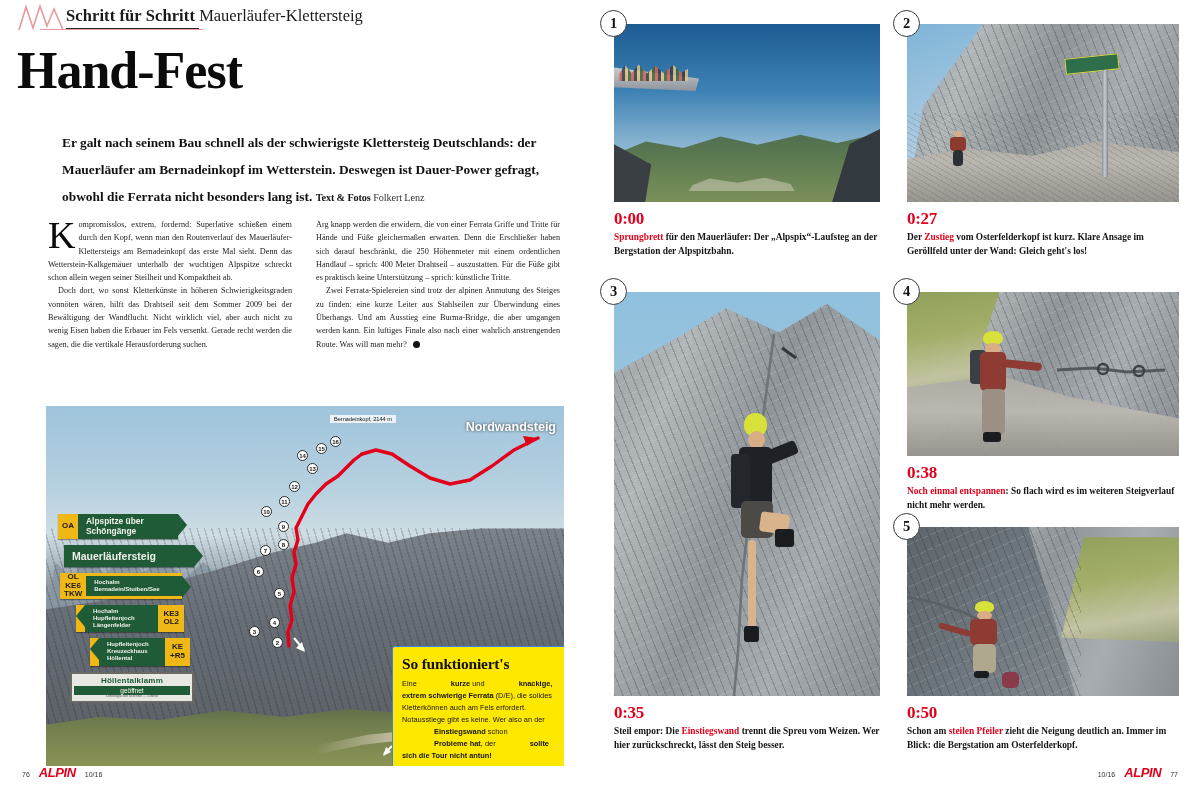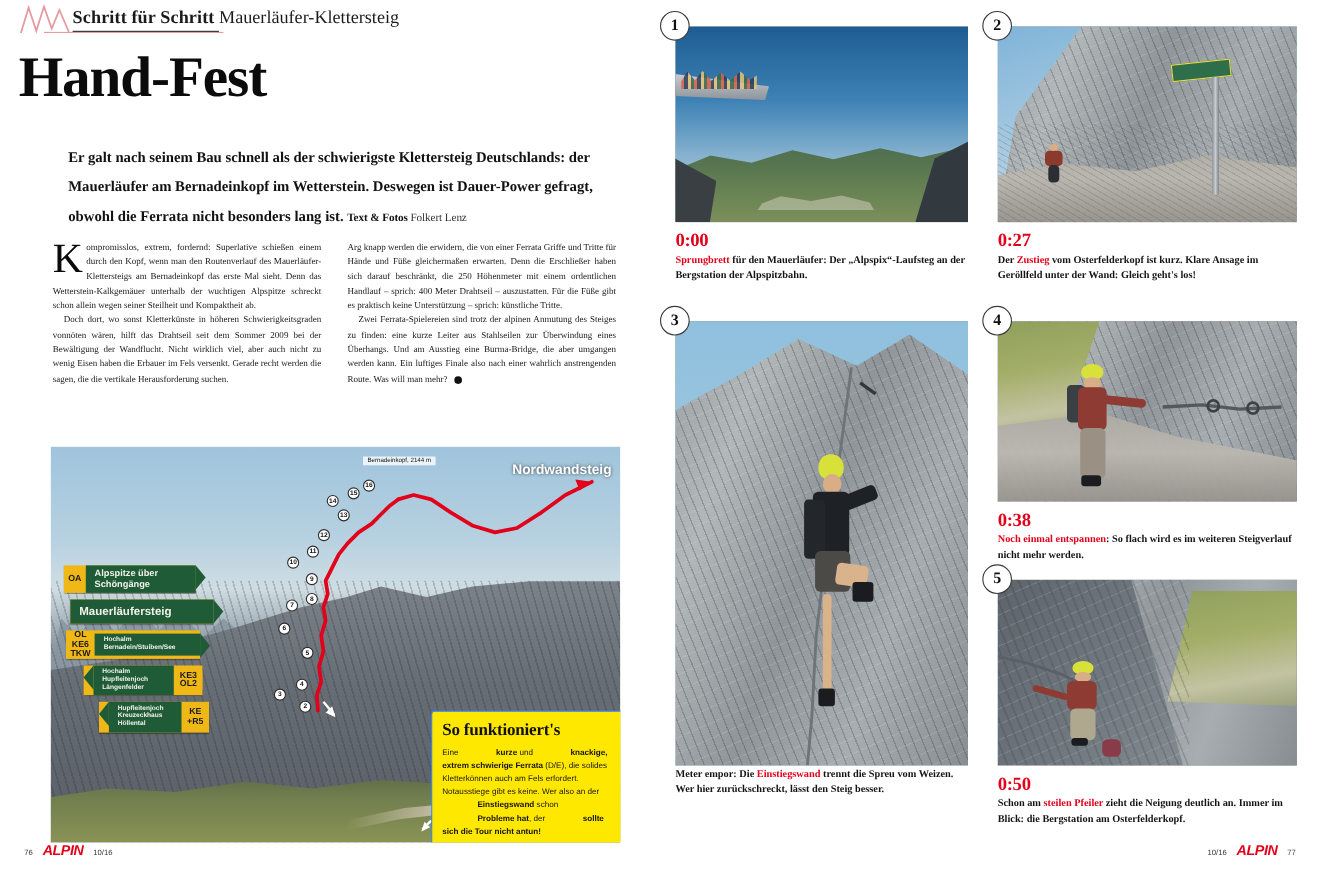--- a/index.html
+++ b/index.html
@@ -297,20 +297,25 @@
         <div class="sign" style="width:108px; margin-left:18px;">
           <div class="sign-plate arrow-l small" style="margin-left:9px;">Hochalm Hupfleitenjoch Längenfelder</div>
           <div class="sign-tail" style="white-space:pre-line;">KE3
 OL2</div>
         </div>
         <div class="sign" style="width:100px; margin-left:32px;">
           <div class="sign-plate arrow-l small" style="margin-left:9px;">Hupfleitenjoch Kreuzeckhaus Höllental</div>
           <div class="sign-tail" style="white-space:pre-line;">KE
 +R5</div>
         </div>
+        <div class="sign-info" style="margin-left:12px;">
+          <div class="sign-info-top">Höllentalklamm</div>
+          <div class="sign-info-band">geöffnet</div>
+          <div class="sign-info-foot">Öffnungszeiten beachten — Eintritt</div>
+        </div>
       </div>
 
       <div class="infobox">
         <h3>So funktioniert's</h3>
         <p id="infobox-text"><span>Eine </span><b>kurze</b><span> und </span><b>knackige, extrem schwierige Ferrata</b><span> (D/E), die solides Kletterkönnen auch am Fels erfordert. Notausstiege gibt es keine. Wer also an der </span><b>Einstiegswand</b><span> schon </span><b>Probleme hat</b><span>, der </span><b>sollte sich die Tour nicht antun!</b></p>
       </div>
     </div>
 
     <div class="footer-l">
       <span class="folio">76</span>
@@ -377,22 +382,23 @@
             <div class="cl-pack" style="left:6%; top:18%; width:22%; height:24%;"></div>
             <div class="cl-arm" style="left:46%; top:17%; width:40%; height:6%; background:#1e2226; transform:rotate(-22deg);"></div>
             <div class="cl-torso" style="left:18%; top:39%; width:38%; height:16%; background:#4c4a46;"></div>
             <div class="cl-leg" style="left:40%; top:44%; width:34%; height:9%; background:#d9b38c; transform:rotate(8deg);"></div>
             <div class="cl-leg" style="left:26%; top:56%; width:9%; height:40%; background:#d9b38c;"></div>
             <div class="cl-shoe" style="left:58%; top:51%; width:22%; height:8%;"></div>
             <div class="cl-shoe" style="left:21%; top:94%; width:18%; height:7%;"></div>
           </div>
         </div>
         <div class="badge">3</div>
+        <div class="cap-time">0:35</div>
         <div class="cap-text">
-          <span>Meter empor: Die </span><span class="hl">Einstiegswand</span><span> trennt die Spreu vom Weizen. Wer hier zurückschreckt, lässt den Steig besser.</span>
+          <span>Steil empor: Die </span><span class="hl">Einstiegswand</span><span> trennt die Spreu vom Weizen. Wer hier zurückschreckt, lässt den Steig besser.</span>
         </div>
       </div>
 
       <div class="cell" style="left:293px; top:268px; width:272px;">
         <div class="photo" style="height:164px;">
           <div class="rockwall"></div>
           <div class="rocktex"></div>
           <div class="greenmeadow" style="left:0; top:0; width:34%; height:64%; clip-path:polygon(0% 0%,100% 0%,62% 100%,0% 100%);"></div>
           <div class="scree" style="height:60%; clip-path:polygon(0% 30%,34% 18%,60% 40%,100% 62%,100% 100%,0% 100%);"></div>
           <svg viewBox="0 0 272 164" style="position:absolute;inset:0;">

